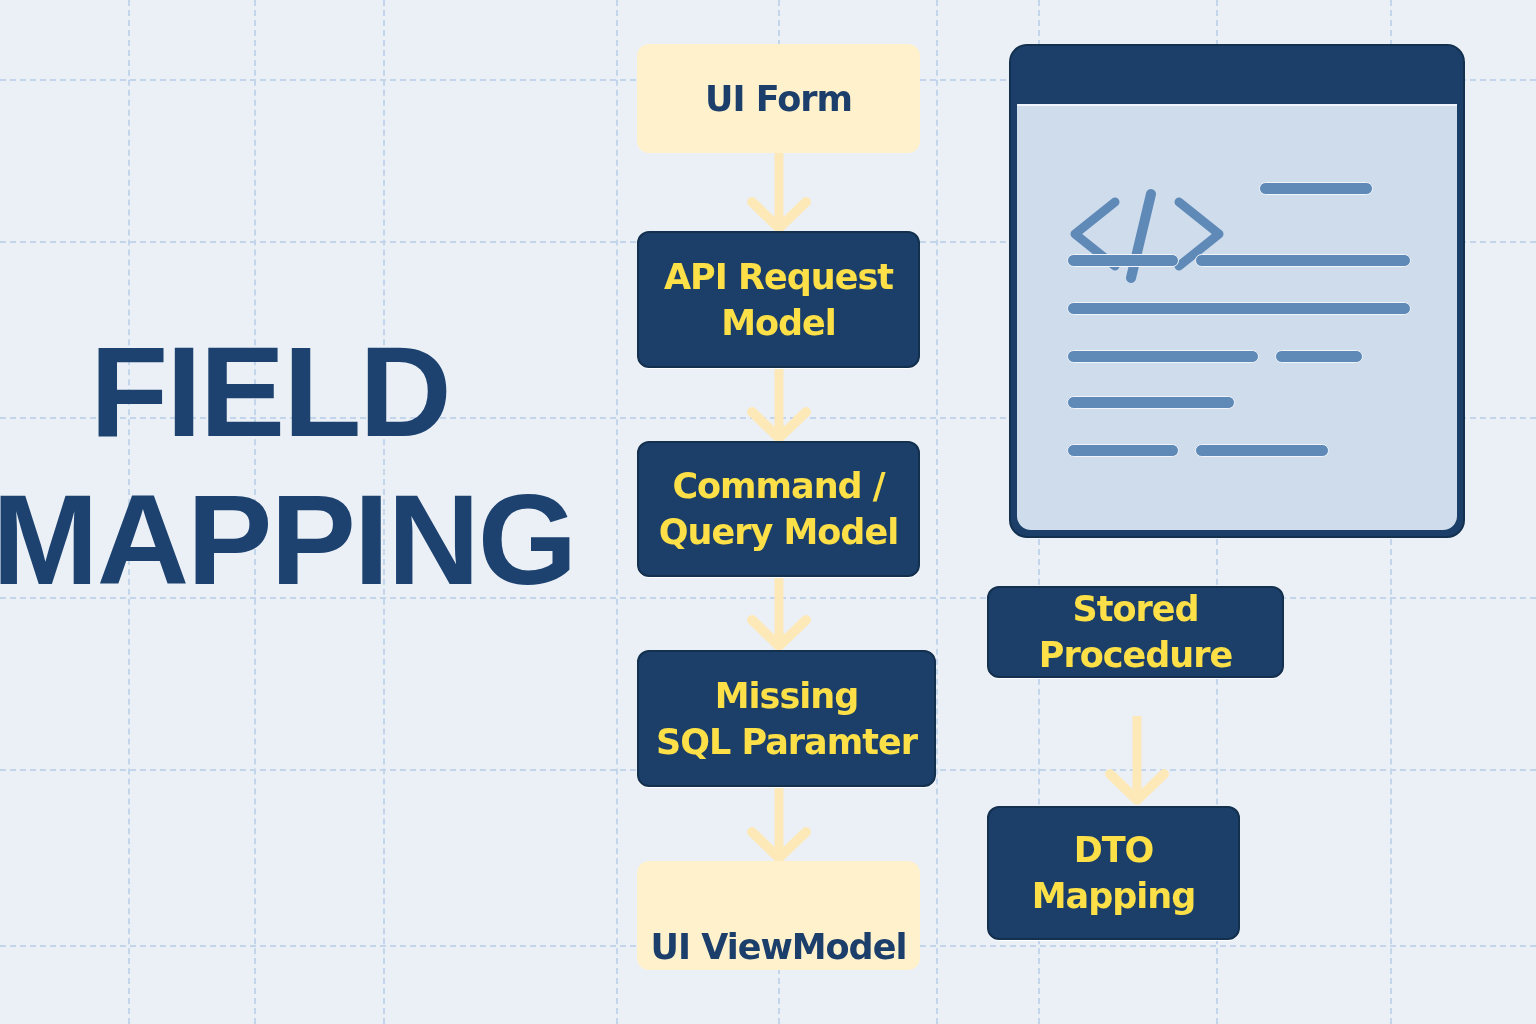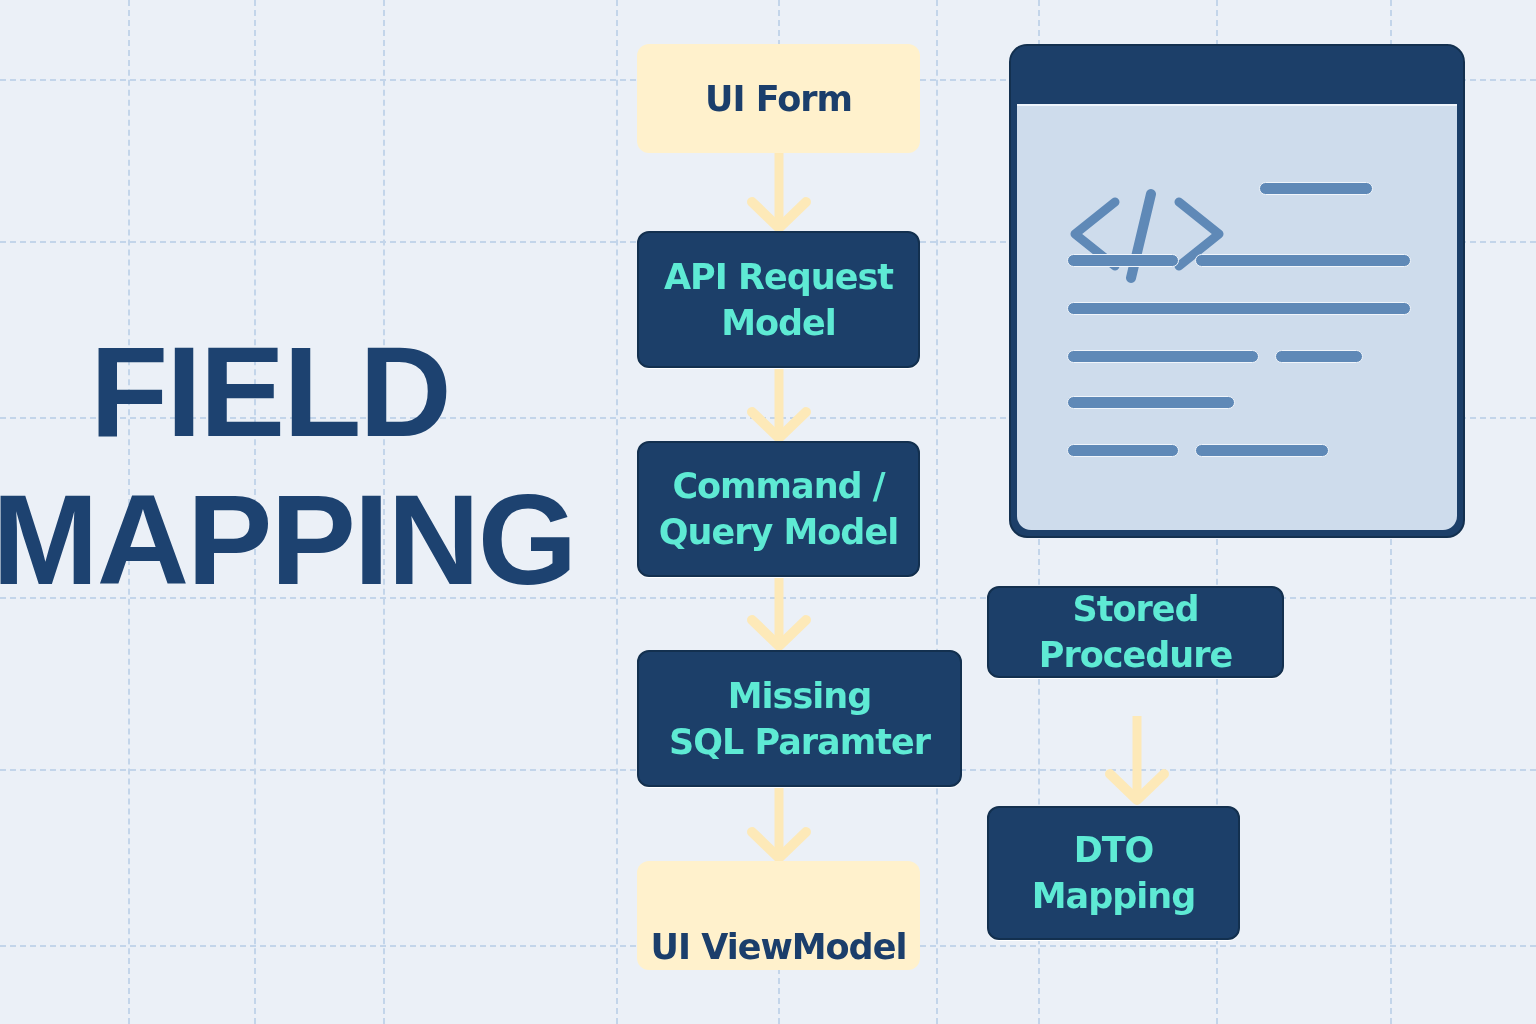--- a/index.html
+++ b/index.html
@@ -44,21 +44,21 @@
       line-height: 46px;
       padding: 0 10px;
       letter-spacing: -1px;
     }
     .node.light {
       background: #fff1cc;
       color: #1b3e6b;
     }
     .node.dark {
       background: #1c3f69;
-      color: #5eead4;
+      color: #fde047;
       border: 2px solid #13304f;
       box-shadow: 0 1px 0 #ffffff;
     }
     .node span { white-space: pre-line; }
 
     .arrow { position: absolute; }
 
     .codewin {
       position: absolute;
       left: 1009px; top: 44px;
@@ -139,21 +139,21 @@
   <span>UI Form</span>
 </div>
 <div class="node dark" style="left:637px;top:231px;width:283px;height:137px;">
   <span>API Request
 Model</span>
 </div>
 <div class="node dark" style="left:637px;top:441px;width:283px;height:136px;">
   <span>Command /
 Query Model</span>
 </div>
-<div class="node dark" style="left:637px;top:650px;width:325px;height:137px;justify-content:center;">
+<div class="node dark" style="left:637px;top:650px;width:299px;height:137px;justify-content:center;">
   <span>Missing
 SQL Paramter</span>
 </div>
 <div class="node light" style="left:637px;top:861px;width:283px;height:109px;align-items:flex-end;">
   <span>UI ViewModel</span>
 </div>
 
 <div class="node dark" style="left:987px;top:586px;width:297px;height:92px;">
   <span>Stored
 Procedure</span>

